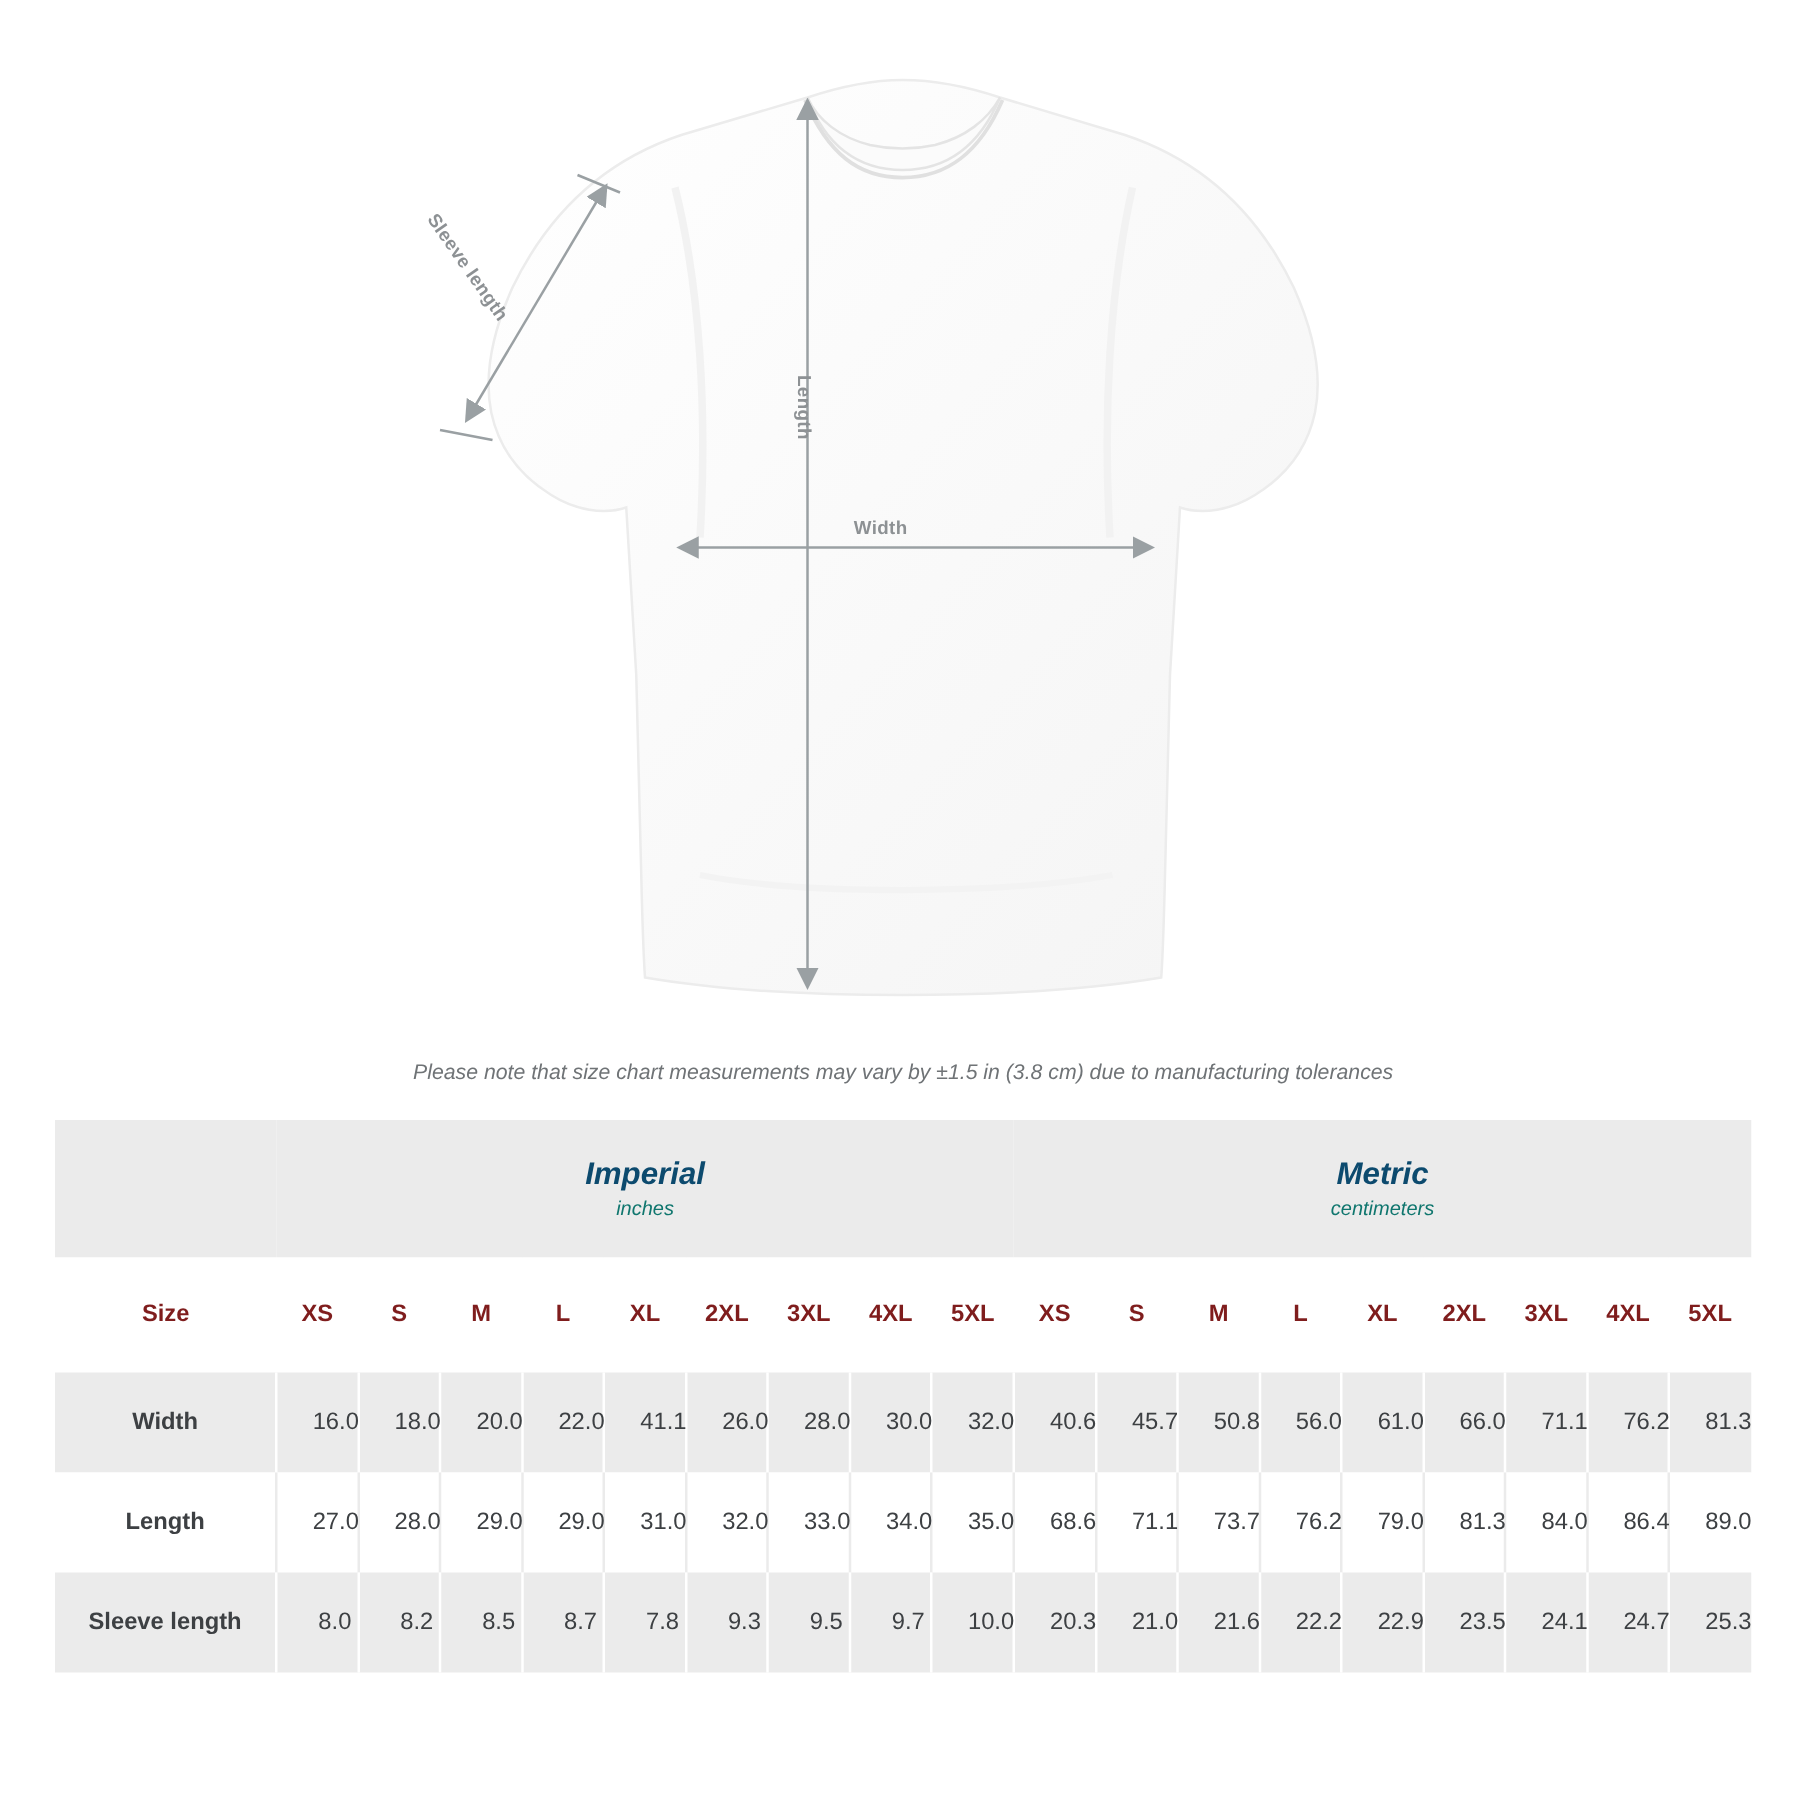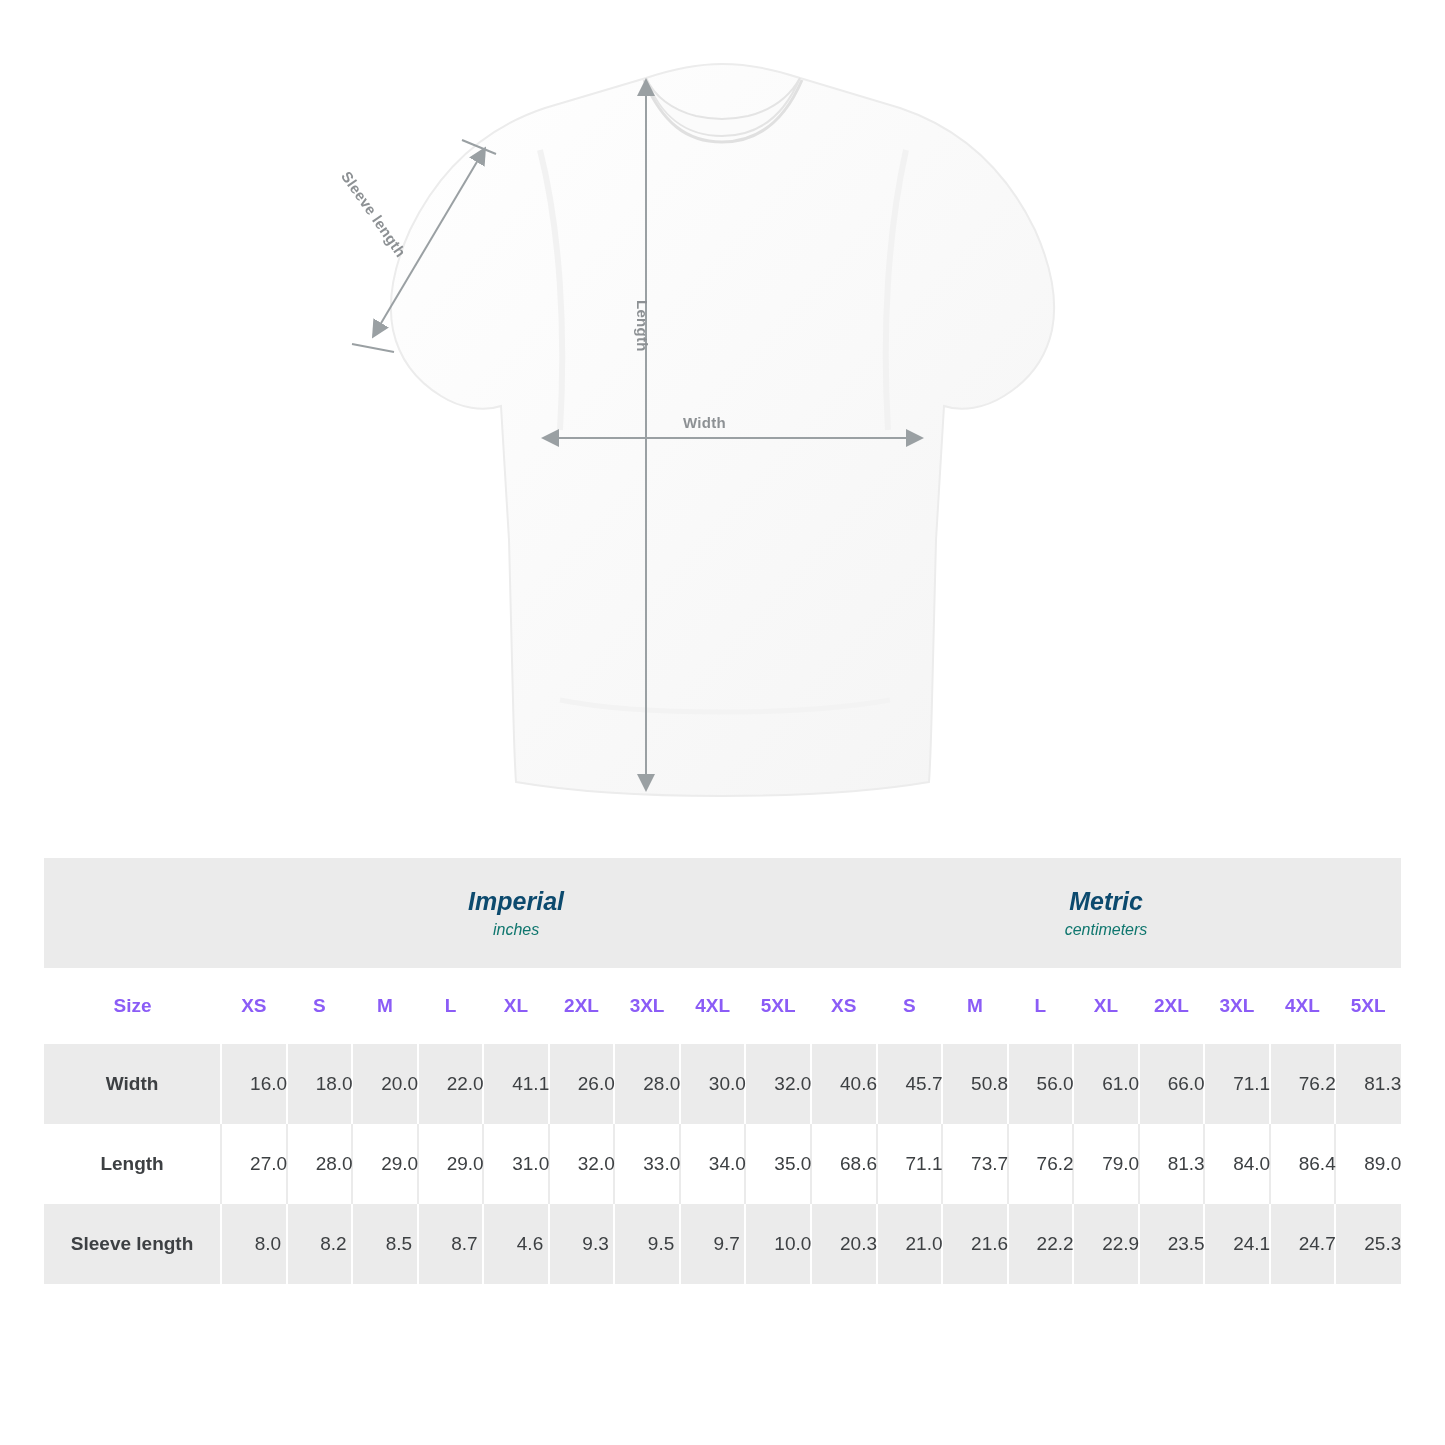--- a/index.html
+++ b/index.html
@@ -108,26 +108,26 @@
   .unit-head .unit-sub {
     font-size: 16px;
     font-style: italic;
     color: #0f766e;
     display: block;
     margin-top: 6px;
   }
   .unit-head.spacer { background: #ebebeb; }
 
   tr.head-row td {
-    height: 76px;
+    height: 92px;
     text-align: center;
     vertical-align: middle;
     font-size: 19px;
     font-weight: bold;
-    color: #8b5cf6;
+    color: #7f1d1d;
     background: #ffffff;
   }
   tr.head-row td.rowlabel {
     background: #ffffff;
     font-size: 19px;
   }
 
   tr.band td {
     height: 80px;
     text-align: center;
@@ -214,20 +214,21 @@
       <line x1="545" y1="438" x2="920" y2="438" stroke="#9aa0a3" stroke-width="2" marker-start="url(#arrTail)" marker-end="url(#arrHead)"></line>
     </g>
   </svg>
 
   <span class="meas-label label-sleeve">Sleeve length</span>
   <span class="meas-label label-length">Length</span>
   <span class="meas-label label-width">Width</span>
 </div>
 
 <div class="title-block">
+  <p class="chart-note">Please note that size chart measurements may vary by ±1.5 in (3.8 cm) due to manufacturing tolerances</p>
 </div>
 
 <div class="table-wrap">
   <table class="size-table">
     <colgroup>
       <col style="width:177px">
       <col span="18" style="width:65.5px">
     </colgroup>
     <tbody>
       <tr>
@@ -307,21 +308,21 @@
         <td class="cell">86.4</td>
         <td class="cell">89.0</td>
       </tr>
 
       <tr class="band grey">
         <td class="rowlabel">Sleeve length</td>
         <td class="cell">8.0</td>
         <td class="cell">8.2</td>
         <td class="cell">8.5</td>
         <td class="cell">8.7</td>
-        <td class="cell">4.6</td>
+        <td class="cell">7.8</td>
         <td class="cell">9.3</td>
         <td class="cell">9.5</td>
         <td class="cell">9.7</td>
         <td class="cell">10.0</td>
         <td class="cell">20.3</td>
         <td class="cell">21.0</td>
         <td class="cell">21.6</td>
         <td class="cell">22.2</td>
         <td class="cell">22.9</td>
         <td class="cell">23.5</td>

